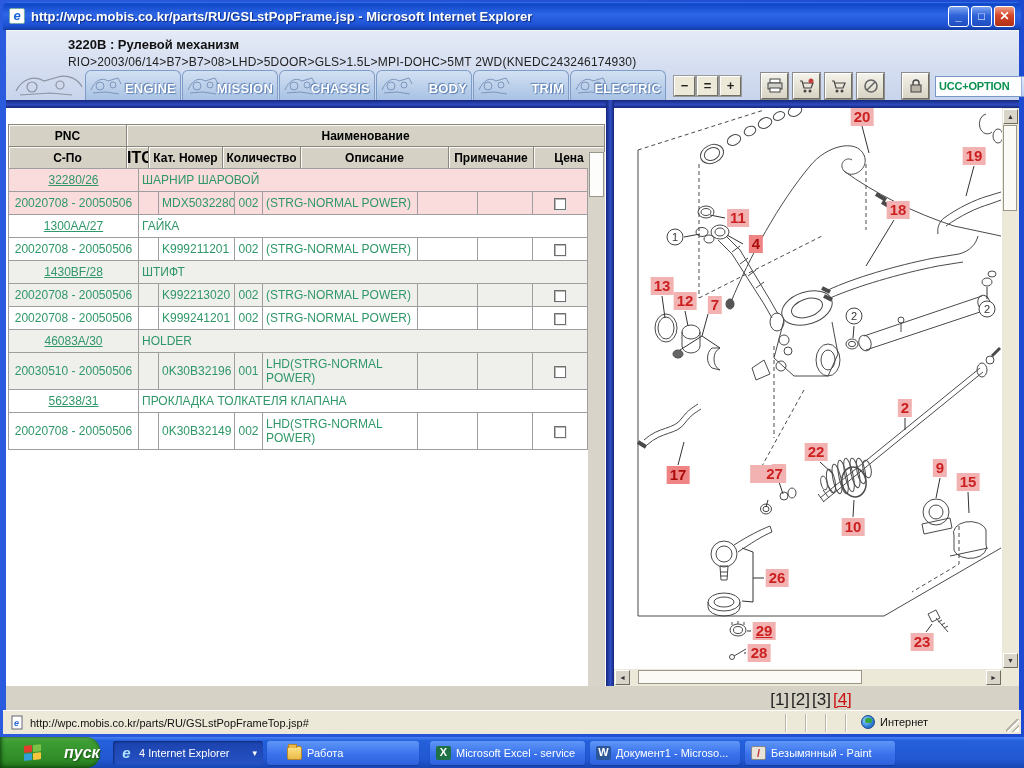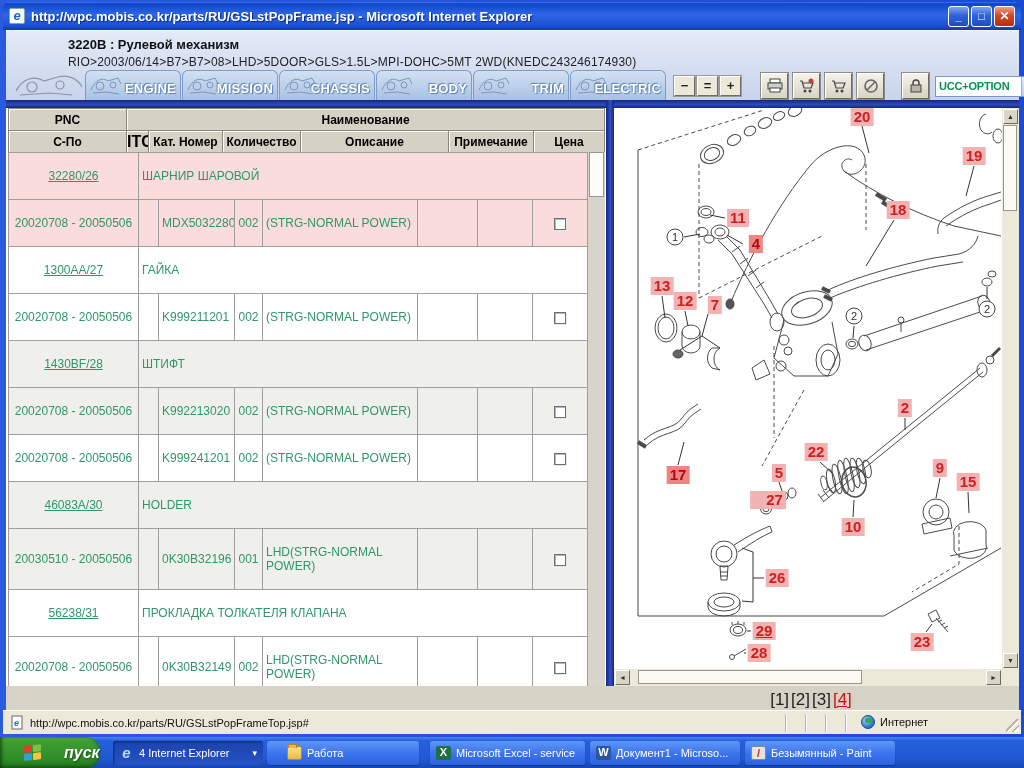--- a/index.html
+++ b/index.html
@@ -57,29 +57,29 @@
     background:linear-gradient(180deg,#15277e,#2d49bc 55%,#15277e); }
 
   
   .left-frame { position:absolute; left:6px; top:108px; width:600px; height:578px; background:#fff; }
   .divider { position:absolute; left:606px; top:100px; width:8px; height:610px;
     background:linear-gradient(90deg,#14267c,#3250c4 55%,#14267c); }
   .right-frame { position:absolute; left:614px; top:108px; width:405px; height:578px; background:#fff; }
   .gray-strip { position:absolute; left:6px; top:686px; width:1013px; height:24px; background:#d6d2c6; }
 
   
-  table { border-collapse:collapse; table-layout:fixed; }
+  table { border-collapse:collapse; table-layout:fixed;margin-top:16px; }
   .hdr-table { position:absolute; left:2px; top:0; width:596px; }
   .hdr-table td { height:22px; background:#d5d1c5; border:1px solid #8a887e; color:#000;
     font-size:12px; font-weight:bold; text-align:center; box-shadow:inset 1px 1px 0 #fbfaf6;
     overflow:hidden; white-space:nowrap; }
   .hdr-table .small { font-size:16px; }
   .body-table { position:absolute; left:2px; top:44px; width:579px; }
   .body-table td { border:1px solid #9e9e9e; color:#2f9768; font-size:12px; height:22px;
-    padding:16px 3px; overflow:hidden; }
+    padding:4px 3px; overflow:hidden; }
   .body-table tr.two td { height:30px; }
   .r-pink td { background:#fadcdc; }
   .r-white td { background:#ffffff; }
   .r-gray td { background:#efefec; }
   .pnc-link { text-decoration:underline; cursor:pointer; }
   td.c { text-align:center; }
   .cb { display:inline-block; width:12px; height:12px; background:#fff; border:1px solid #6f6f6f;
     box-shadow:inset 1px 1px 0 #b8b8b8, 1px 1px 0 #e8e8e8; vertical-align:middle; }
   .tbl-scroll { position:absolute; left:582px; top:44px; width:17px; height:534px; background:#d8d4ca; }
   .tbl-thumb { position:absolute; left:1px; top:0; width:15px; height:45px; background:#fdfdfb;
@@ -590,21 +590,21 @@
             <div class="dlabel" style="left: 284px; top: 102px;">18</div>
             <div class="dlabel" style="left: 124px; top: 110px;">11</div>
             <div class="dlabel hl" style="left: 142px; top: 136px;">4</div>
             <div class="dlabel" style="left: 48px; top: 178px;">13</div>
             <div class="dlabel" style="left: 71px; top: 193px;">12</div>
             <div class="dlabel" style="left: 101px; top: 197px;">7</div>
             <div class="dlabel" style="left: 291px; top: 300px;">2</div>
             <div class="dlabel hl" style="left: 64px; top: 367px;">17</div>
             <div class="dlabel" style="left: 202px; top: 344px;">22</div>
             <div class="dlabel" style="left: 165px; top: 365px;">5</div>
-            <div class="dlabel" style="left: 154px; top: 392px; padding-left: 16px;">27</div>
+            <div class="dlabel" style="left: 154px; top: 366px; padding-left: 16px;">27</div>
             <div class="dlabel" style="left: 239px; top: 419px;">10</div>
             <div class="dlabel" style="left: 326px; top: 360px;">9</div>
             <div class="dlabel" style="left: 354px; top: 374px;">15</div>
             <div class="dlabel" style="left: 163px; top: 470px;">26</div>
             <div class="dlabel" style="left: 150px; top: 523px; text-decoration: underline;">29</div>
             <div class="dlabel" style="left: 145px; top: 545px;">28</div>
             <div class="dlabel" style="left: 308px; top: 534px;">23</div>
             <div class="dcircle" style="left: 61px; top: 129px;">1</div>
             <div class="dcircle" style="left: 240px; top: 208px;">2</div>
             <div class="dcircle" style="left: 373px; top: 201px;">2</div>

